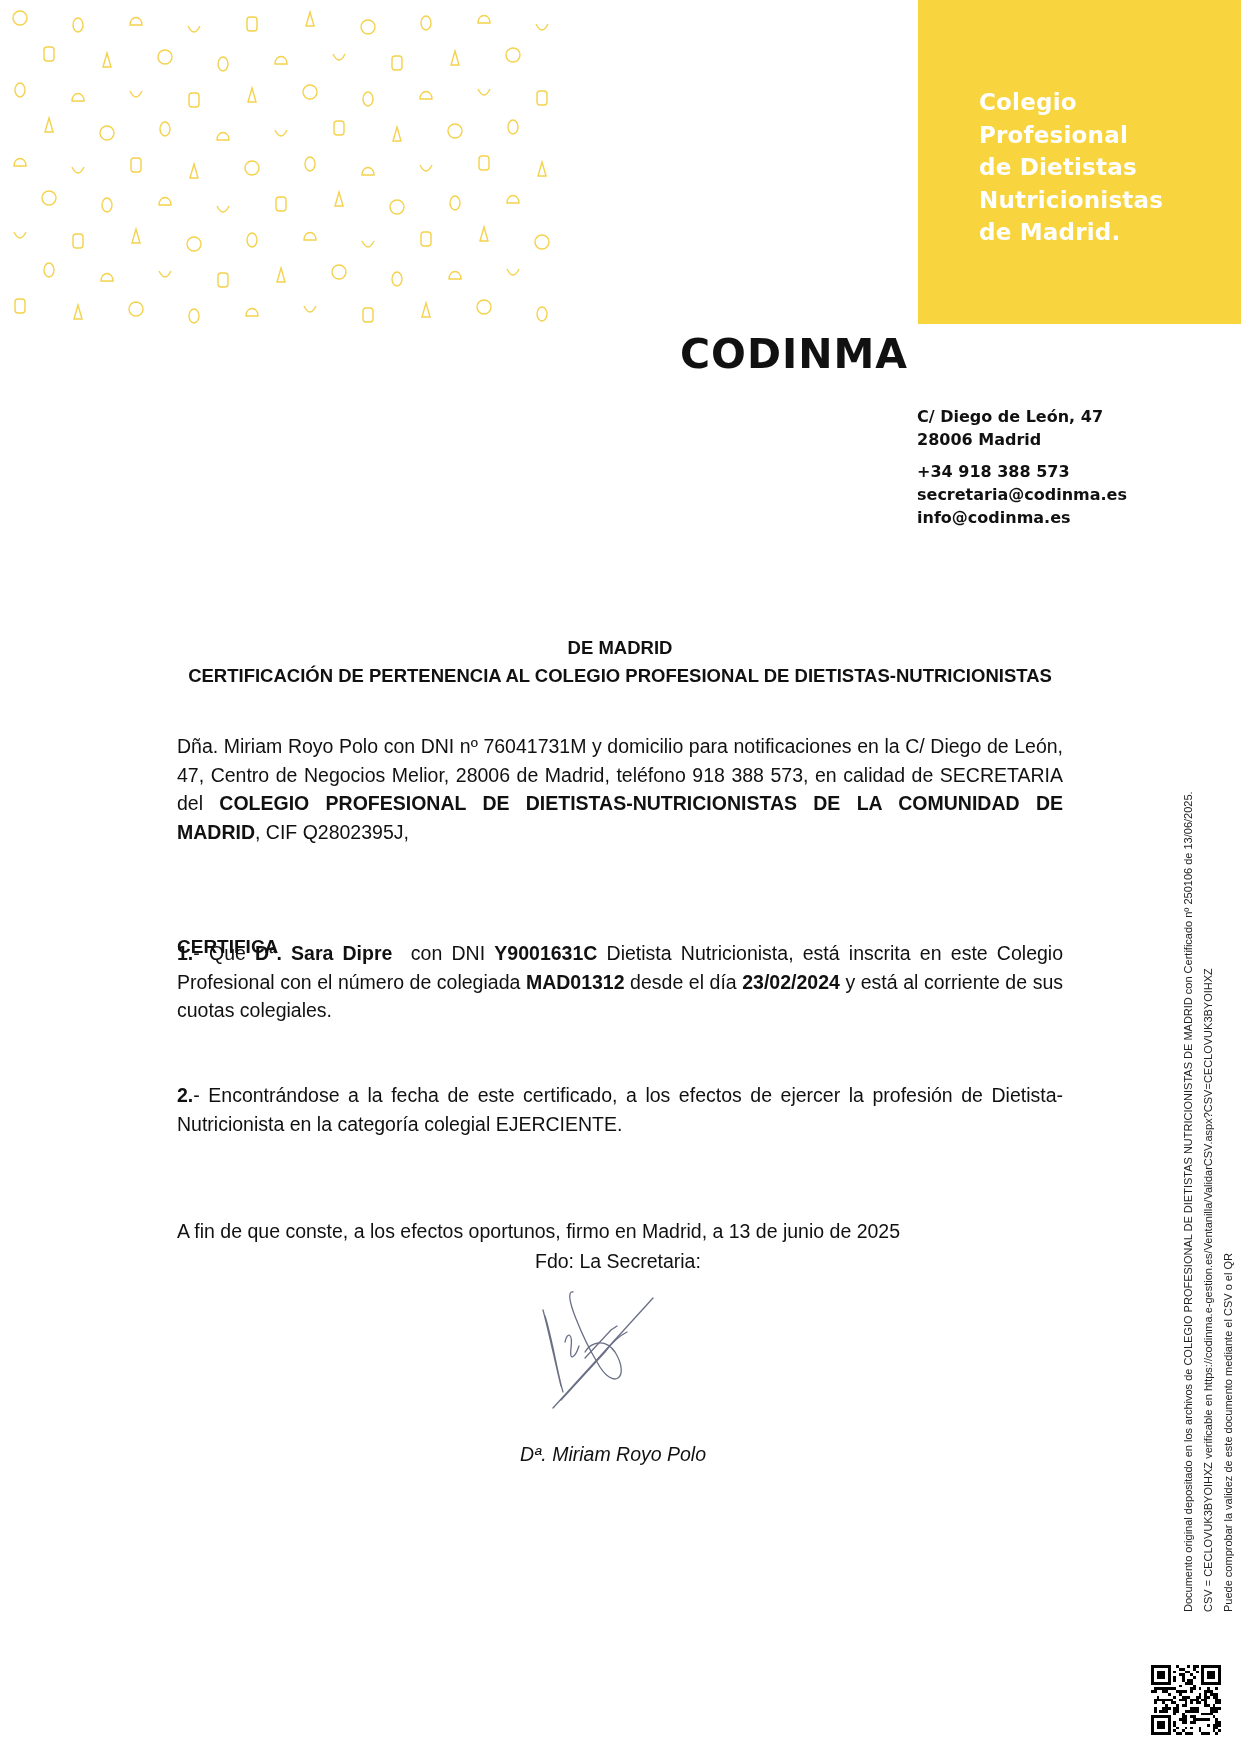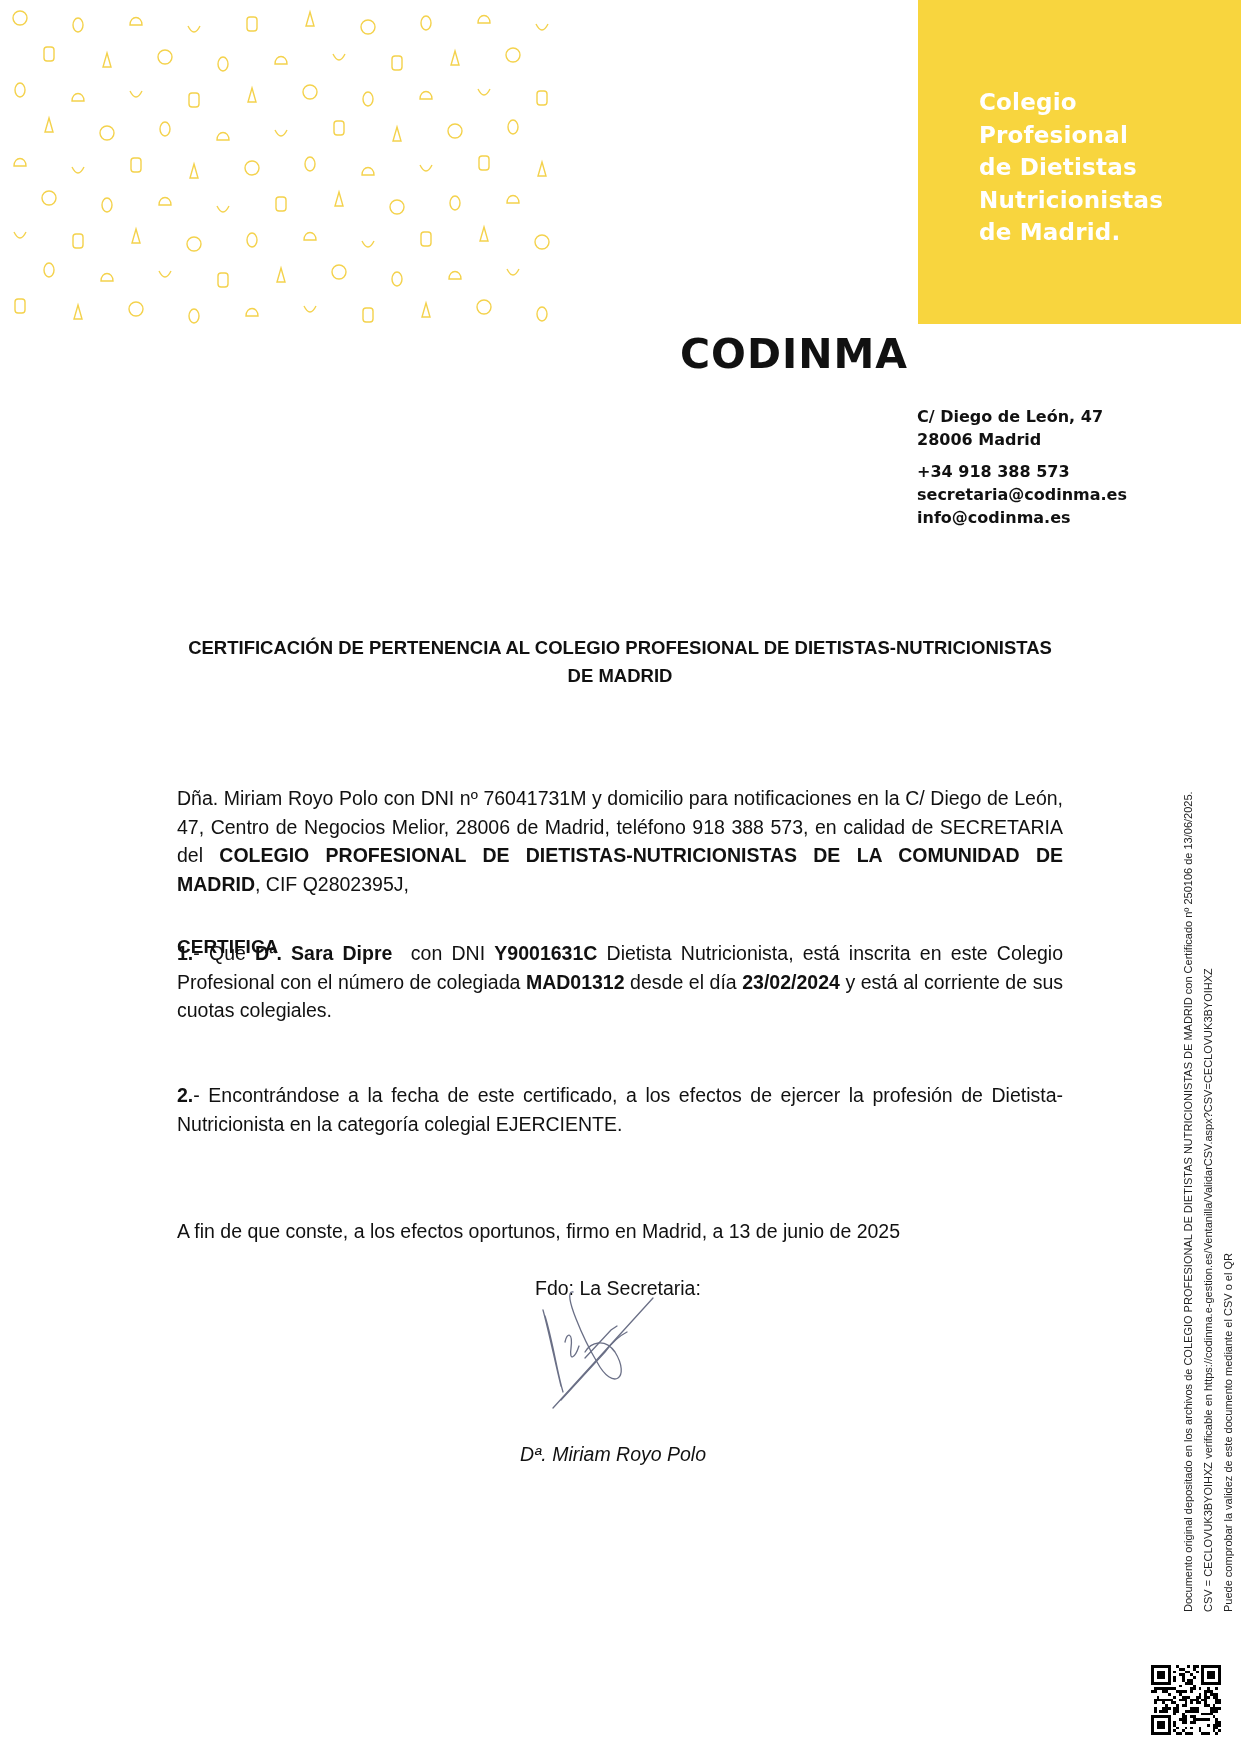--- a/index.html
+++ b/index.html
@@ -15,26 +15,26 @@
   .brand-name div { white-space:nowrap; }
 
   .logo-text { position:absolute; left:680px; top:330px; font-family:"DejaVu Sans", sans-serif; font-weight:bold; font-size:41px; letter-spacing:1px; color:#111; }
 
   .contact { position:absolute; left:917px; top:405px; font-family:"DejaVu Sans", sans-serif; font-weight:bold; font-size:16px; line-height:23px; color:#111; }
   .contact .gap { height:9px; }
 
   .doc { position:absolute; left:177px; top:0; width:886px; font-family:"Liberation Sans", sans-serif; font-size:19.5px; color:#111; }
   .title { position:absolute; left:0; top:634px; width:886px; text-align:center; font-weight:bold; font-size:18.5px; line-height:28px; }
   .para { position:absolute; left:0; width:886px; text-align:justify; line-height:28.5px; }
-  .p-intro { top:784px; }
+  .p-intro { top:732px; }
   .certifica { position:absolute; left:0; width:886px; top:936px; font-weight:bold; font-size:19px; }
   .p-one { top:939px; }
   .p-two { top:1081px; }
   .p-close { top:1193px; text-align:left;margin-top:24px; }
-  .fdo { position:absolute; left:358px; top:1277px; font-size:19.5px; }
+  .fdo { position:absolute; left:358px; top:1250px; font-size:19.5px; }
   .signature { position:absolute; left:535px; top:1282px; width:160px; height:140px; }
   .signer { position:absolute; left:343px; top:1443px; font-size:19.5px;font-style:italic; }
   b { font-weight:bold; }
 
   
   .side { position:absolute; left:1178px; top:1612px; transform-origin:0 0; transform:rotate(-90deg); font-family:"Liberation Sans", sans-serif; font-size:11px; line-height:20px; color:#222; white-space:nowrap; }
   .qr { position:absolute; left:1151px; top:1665px; width:70px; height:70px; }
 </style>
 </head>
 <body>
@@ -146,22 +146,22 @@
   <div>C/ Diego de León, 47</div>
   <div>28006 Madrid</div>
   <div class="gap"></div>
   <div>+34 918 388 573</div>
   <div>secretaria@codinma.es</div>
   <div>info@codinma.es</div>
 </div>
 
 <div class="doc">
   <div class="title">
+    <div>DE MADRID</div>
     <div>CERTIFICACIÓN DE PERTENENCIA AL COLEGIO PROFESIONAL DE DIETISTAS-NUTRICIONISTAS</div>
-    <div>DE MADRID</div>
   </div>
 
   <div class="para p-intro"><span>Dña. Miriam Royo Polo con DNI nº 76041731M y domicilio para notificaciones en la C/ Diego de León, 47, Centro de Negocios Melior, 28006 de Madrid, teléfono 918 388 573, en calidad de SECRETARIA del </span><b>COLEGIO PROFESIONAL DE DIETISTAS-NUTRICIONISTAS DE LA COMUNIDAD DE MADRID</b><span>, CIF Q2802395J,</span></div>
 
   <div class="certifica">CERTIFICA</div>
 
   <div class="para p-one"><b>1.</b><span>- Que </span><b>Dª. Sara Dipre</b><span style="white-space:pre">  con DNI </span><b>Y9001631C</b><span> Dietista Nutricionista, está inscrita en este Colegio Profesional con el número de colegiada </span><b>MAD01312</b><span> desde el día </span><b>23/02/2024</b><span> y está al corriente de sus cuotas colegiales.</span></div>
 
   <div class="para p-two"><b>2.</b><span>- Encontrándose a la fecha de este certificado, a los efectos de ejercer la profesión de Dietista-Nutricionista en la categoría colegial EJERCIENTE.</span></div>
 

